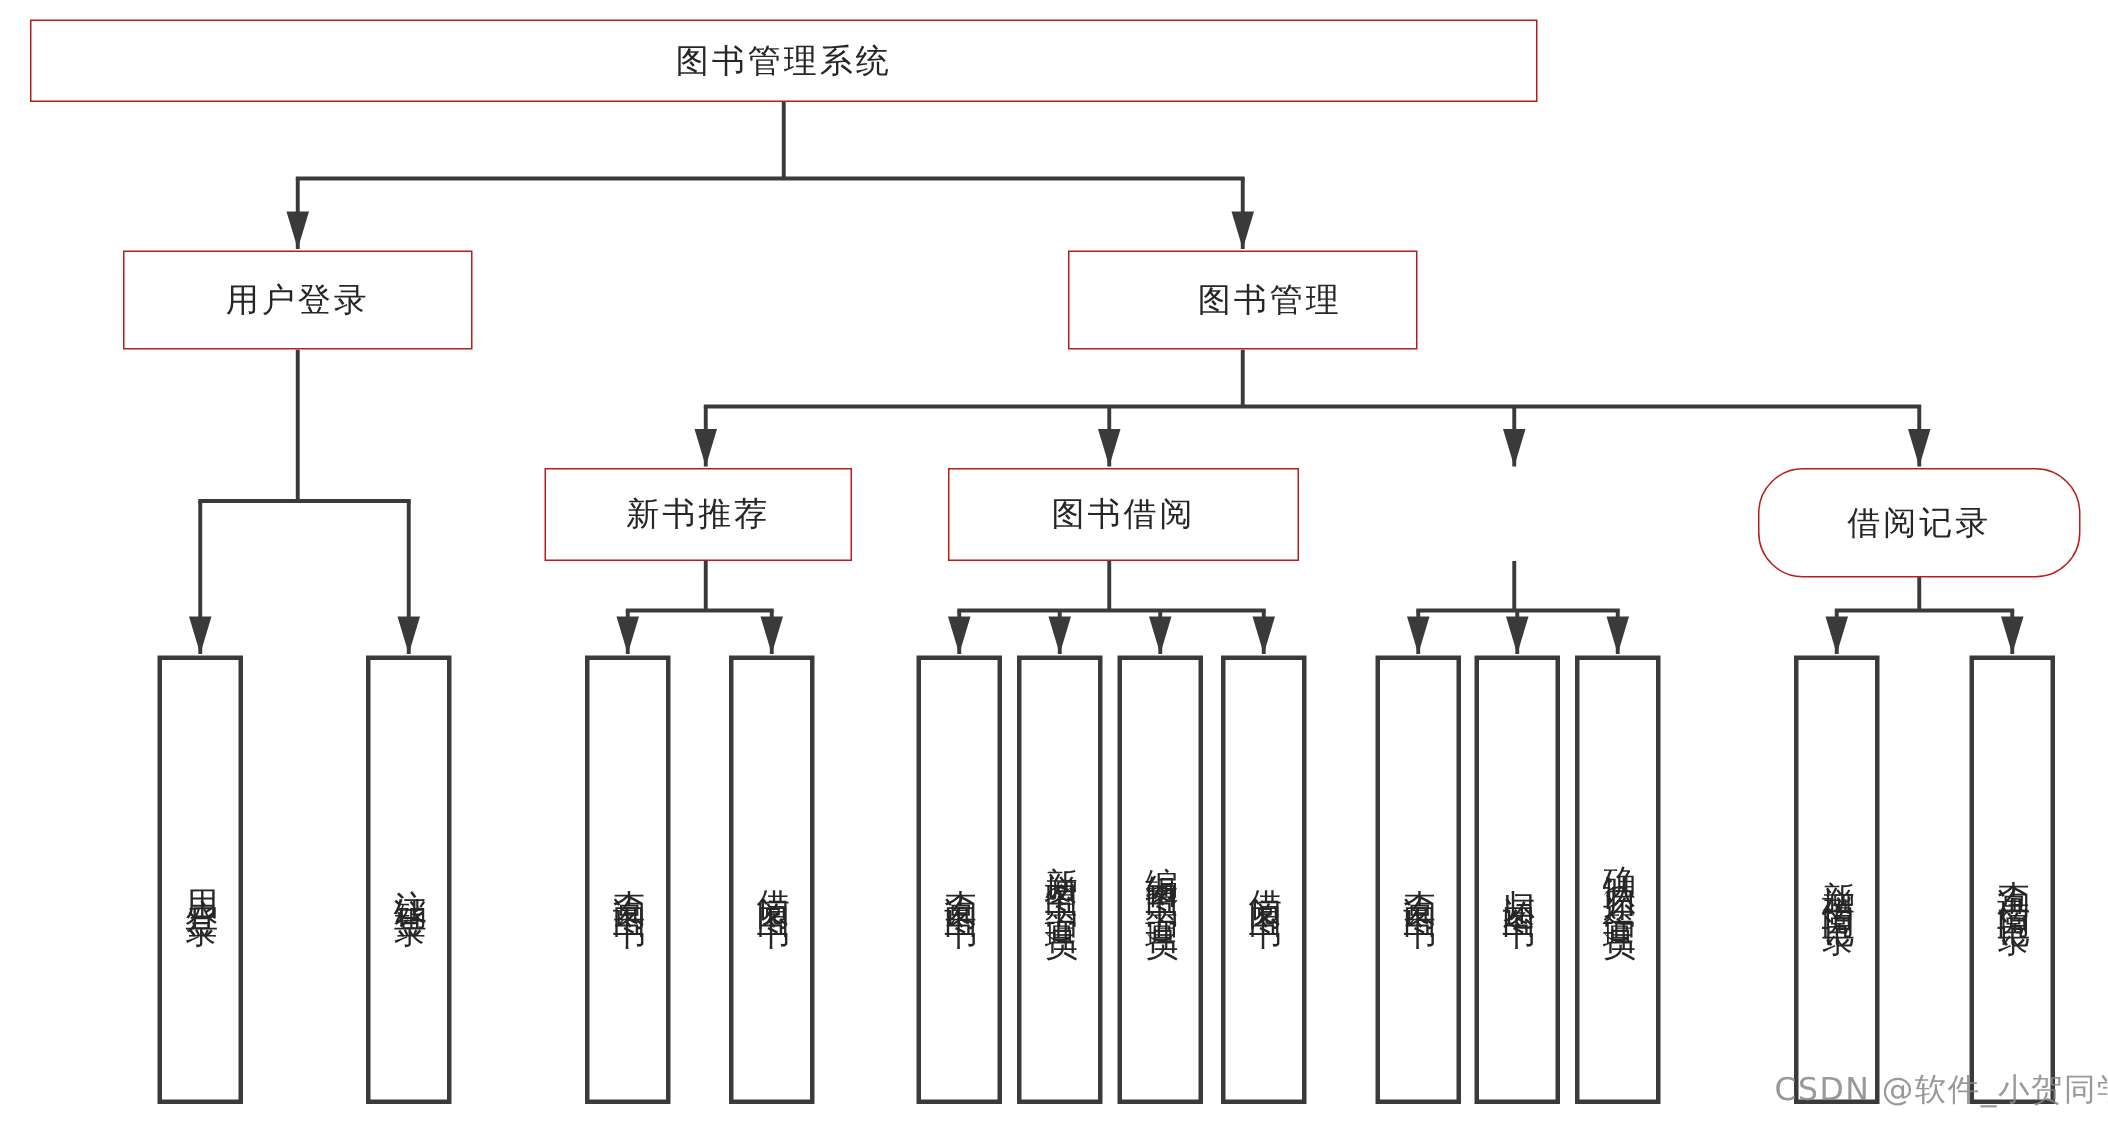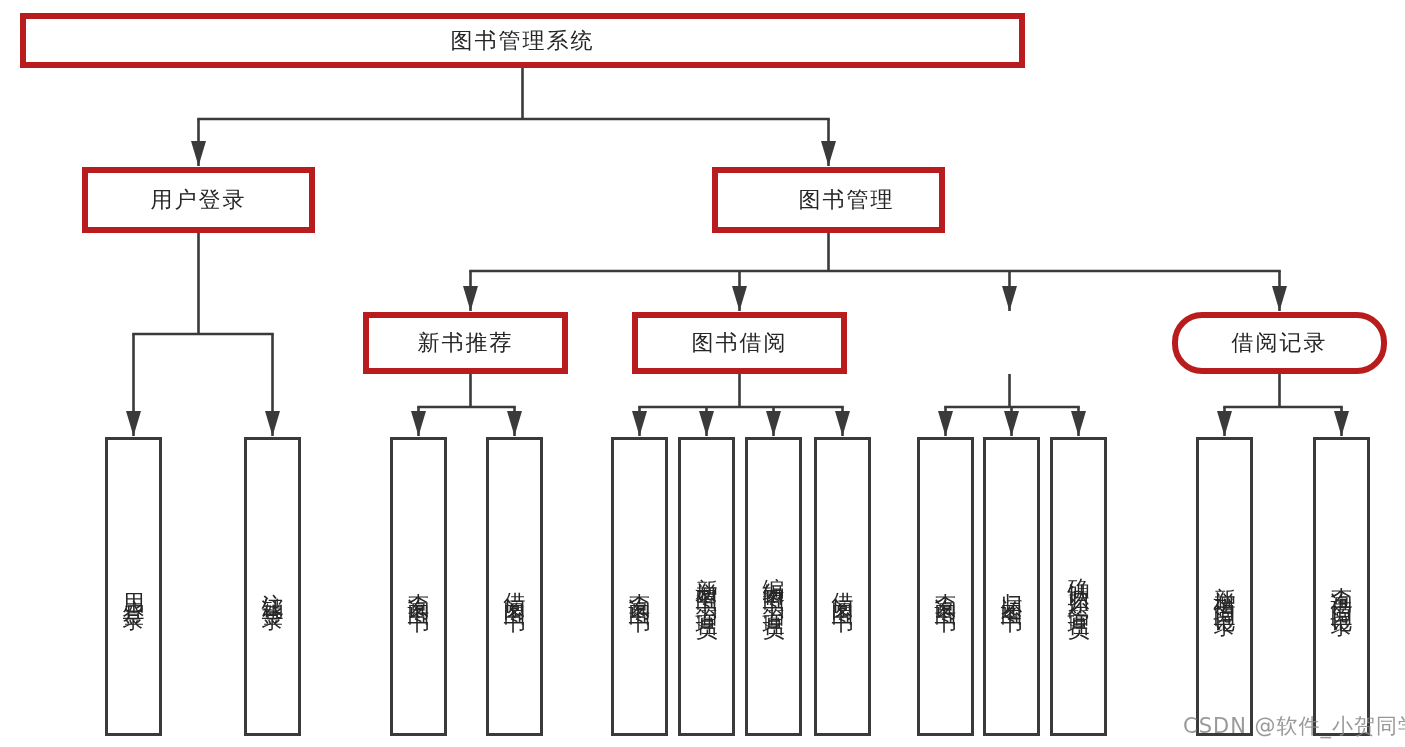--- a/index.html
+++ b/index.html
@@ -7,21 +7,21 @@
     position:relative;
     width:1405px;height:747px;
     background:#ffffff;
     font-family:"DejaVu Sans","Liberation Sans",sans-serif;
     overflow:hidden;
   }
   #connectors{position:absolute;left:0;top:0;z-index:1;}
   .box{
     position:absolute;
     box-sizing:border-box;
-    border:6px solid #b91c1c;
+    border:1px solid #b91c1c;
     background:#ffffff;
     display:flex;align-items:center;justify-content:center;
     color:#262626;
     font-size:22px;
     letter-spacing:2px;
     z-index:2;
     white-space:nowrap;
   }
   .vbox{
     position:absolute;
@@ -101,22 +101,22 @@
       <line x1="1341.5" y1="407" x2="1341.5" y2="436" marker-end="url(#arrow)"></line>
     </g>
   </svg>
 
   <div class="box" style="left:20px;top:13px;width:1005px;height:55px;">图书管理系统</div>
 
   <div class="box" style="left:82px;top:167px;width:233px;height:66px;">用户登录</div>
   <div class="box" style="left:712px;top:167px;width:233px;height:66px;padding-left:36px;">图书管理</div>
 
   <div class="box" style="left:363px;top:312px;width:205px;height:62px;">新书推荐</div>
-  <div class="box" style="left:632px;top:312px;width:215px;height:62px;">图书借阅</div>
-  <div class="box" style="left:1172px;top:312px;width:215px;height:62px;border-radius:30px;">借阅记录</div>
+  <div class="box" style="left:632px;top:312px;width:234px;height:62px;">图书借阅</div>
+  <div class="box" style="left:1172px;top:312px;width:215px;height:73px;border-radius:30px;">借阅记录</div>
 
   <div class="vbox" style="left:105px;top:437px;width:57px;height:299px;">用户登录</div>
   <div class="vbox" style="left:244px;top:437px;width:57px;height:299px;">注销登录</div>
 
   <div class="vbox" style="left:390px;top:437px;width:57px;height:299px;">查询图书</div>
   <div class="vbox" style="left:486px;top:437px;width:57px;height:299px;">借阅图书</div>
 
   <div class="vbox" style="left:611px;top:437px;width:57px;height:299px;">查询图书</div>
   <div class="vbox" style="left:678px;top:437px;width:57px;height:299px;">新增图书（管理员）</div>
   <div class="vbox" style="left:745px;top:437px;width:57px;height:299px;">编辑图书（管理员）</div>

